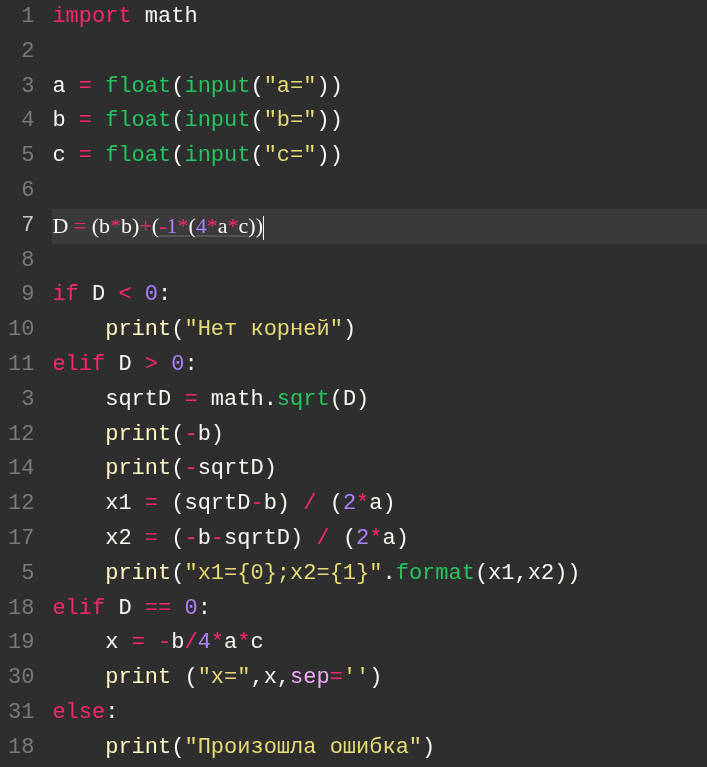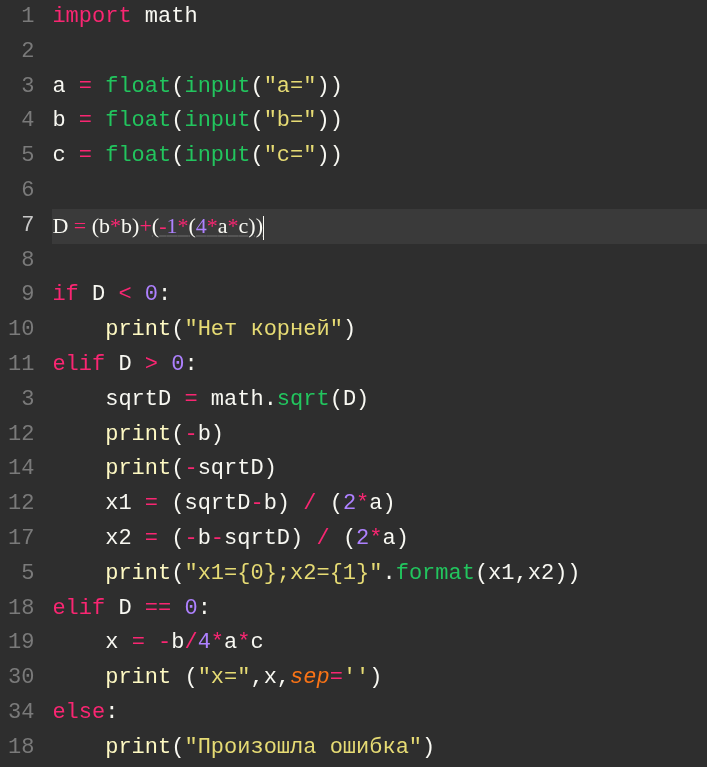--- a/index.html
+++ b/index.html
@@ -35,21 +35,21 @@
   .line.current { background: #3a3a3a; font-family: Liberation Serif, serif; }
   .gutter .ln.current { color: #c8c8c8; }
 
   .kw { color: #f92672; }       
   .op { color: #f92672; }       
   .fn { color: #22c55e; }  
   .call { color: #fef9c3; }     
   .num { color: #ae81ff; }      
   .str { color: #e6db74; }      
   .id  { color: #f8f8f2; }      
-  .arg { color: #f97316; font-style: italic; } 
+  .arg { color: #f0abfc; } 
   .punc { color: #f8f8f2; }
 
   .cursor {
     display: inline-block;
     width: 1px;
     height: 24px;
     background: #f8f8f2;
     vertical-align: text-top;
     position: relative;
     top: 3px;
@@ -77,17 +77,17 @@
       <span class="ln">11</span>
       <span class="ln">3</span>
       <span class="ln">12</span>
       <span class="ln">14</span>
       <span class="ln">12</span>
       <span class="ln">17</span>
       <span class="ln">5</span>
       <span class="ln">18</span>
       <span class="ln">19</span>
       <span class="ln">30</span>
-      <span class="ln">34</span>
+      <span class="ln">31</span>
       <span class="ln">18</span>
     </div>
   <div class="code"><span class="line"><span class="kw">import</span> <span class="id">math</span></span><span class="line">&nbsp;</span><span class="line"><span class="id">a</span> <span class="op">=</span> <span class="fn">float</span><span class="punc">(</span><span class="fn">input</span><span class="punc">(</span><span class="str">"a="</span><span class="punc">))</span></span><span class="line"><span class="id">b</span> <span class="op">=</span> <span class="fn">float</span><span class="punc">(</span><span class="fn">input</span><span class="punc">(</span><span class="str">"b="</span><span class="punc">))</span></span><span class="line"><span class="id">c</span> <span class="op">=</span> <span class="fn">float</span><span class="punc">(</span><span class="fn">input</span><span class="punc">(</span><span class="str">"c="</span><span class="punc">))</span></span><span class="line">&nbsp;</span><span class="line current"><span class="id">D</span> <span class="op">=</span> <span class="punc">(</span><span class="id">b</span><span class="op">*</span><span class="id">b</span><span class="punc">)</span><span class="op">+</span><span class="punc underline">(</span><span class="op underline">-</span><span class="num underline">1</span><span class="op underline">*</span><span class="punc underline">(</span><span class="num underline">4</span><span class="op underline">*</span><span class="id underline">a</span><span class="op underline">*</span><span class="id underline">c</span><span class="punc underline">))</span><span class="cursor"></span></span><span class="line">&nbsp;</span><span class="line"><span class="kw">if</span> <span class="id">D</span> <span class="op">&lt;</span> <span class="num">0</span><span class="punc">:</span></span><span class="line">    <span class="call">print</span><span class="punc">(</span><span class="str">"Нет корней"</span><span class="punc">)</span></span><span class="line"><span class="kw">elif</span> <span class="id">D</span> <span class="op">&gt;</span> <span class="num">0</span><span class="punc">:</span></span><span class="line">    <span class="id">sqrtD</span> <span class="op">=</span> <span class="id">math</span><span class="punc">.</span><span class="fn">sqrt</span><span class="punc">(</span><span class="id">D</span><span class="punc">)</span></span><span class="line">    <span class="call">print</span><span class="punc">(</span><span class="op">-</span><span class="id">b</span><span class="punc">)</span></span><span class="line">    <span class="call">print</span><span class="punc">(</span><span class="op">-</span><span class="id">sqrtD</span><span class="punc">)</span></span><span class="line">    <span class="id">x1</span> <span class="op">=</span> <span class="punc">(</span><span class="id">sqrtD</span><span class="op">-</span><span class="id">b</span><span class="punc">)</span> <span class="op">/</span> <span class="punc">(</span><span class="num">2</span><span class="op">*</span><span class="id">a</span><span class="punc">)</span></span><span class="line">    <span class="id">x2</span> <span class="op">=</span> <span class="punc">(</span><span class="op">-</span><span class="id">b</span><span class="op">-</span><span class="id">sqrtD</span><span class="punc">)</span> <span class="op">/</span> <span class="punc">(</span><span class="num">2</span><span class="op">*</span><span class="id">a</span><span class="punc">)</span></span><span class="line">    <span class="call">print</span><span class="punc">(</span><span class="str">"x1={0};x2={1}"</span><span class="punc">.</span><span class="fn">format</span><span class="punc">(</span><span class="id">x1</span><span class="punc">,</span><span class="id">x2</span><span class="punc">))</span></span><span class="line"><span class="kw">elif</span> <span class="id">D</span> <span class="op">==</span> <span class="num">0</span><span class="punc">:</span></span><span class="line">    <span class="id">x</span> <span class="op">=</span> <span class="op">-</span><span class="id">b</span><span class="op">/</span><span class="num">4</span><span class="op">*</span><span class="id">a</span><span class="op">*</span><span class="id">c</span></span><span class="line">    <span class="call">print</span> <span class="punc">(</span><span class="str">"x="</span><span class="punc">,</span><span class="id">x</span><span class="punc">,</span><span class="arg">sep</span><span class="op">=</span><span class="str">''</span><span class="punc">)</span></span><span class="line"><span class="kw">else</span><span class="punc">:</span></span><span class="line">    <span class="call">print</span><span class="punc">(</span><span class="str">"Произошла ошибка"</span><span class="punc">)</span></span></div>
 </div>
 
 </body></html>

